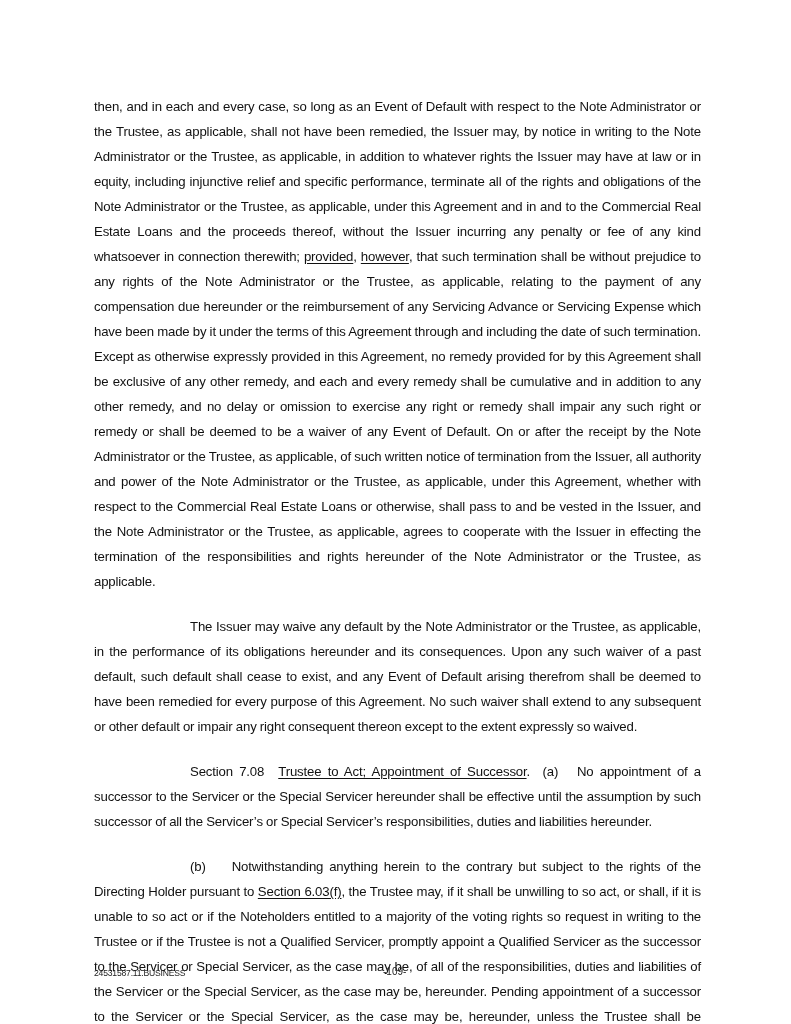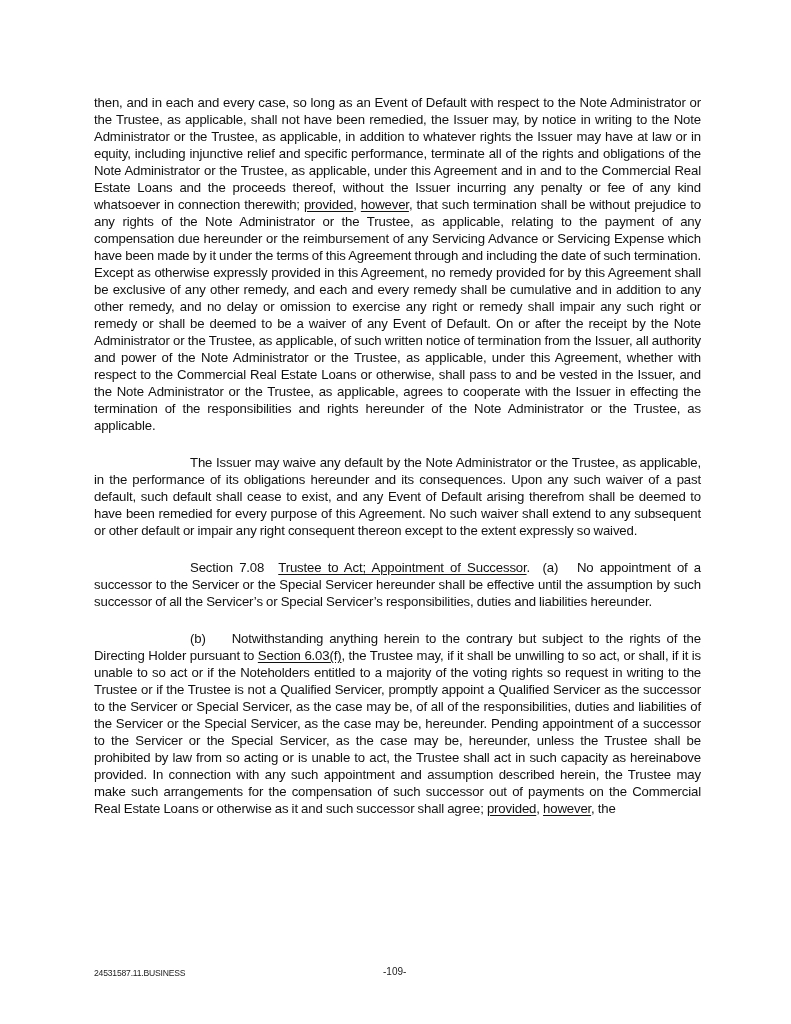--- a/index.html
+++ b/index.html
@@ -17,21 +17,21 @@
     }
     .page {
       position: absolute;
       left: 94px;
       top: 94px;
       width: 607px;
     }
     .para {
       margin: 0;
       font-size: 13.2px;
-      line-height: 17px;
+      line-height: 25px;
       text-align: justify;
       letter-spacing: -0.15px;
       word-spacing: -0.3px;
     }
     .para + .para {
       margin-top: 20px;
     }
     .indent {
       text-indent: 96px;
     }

